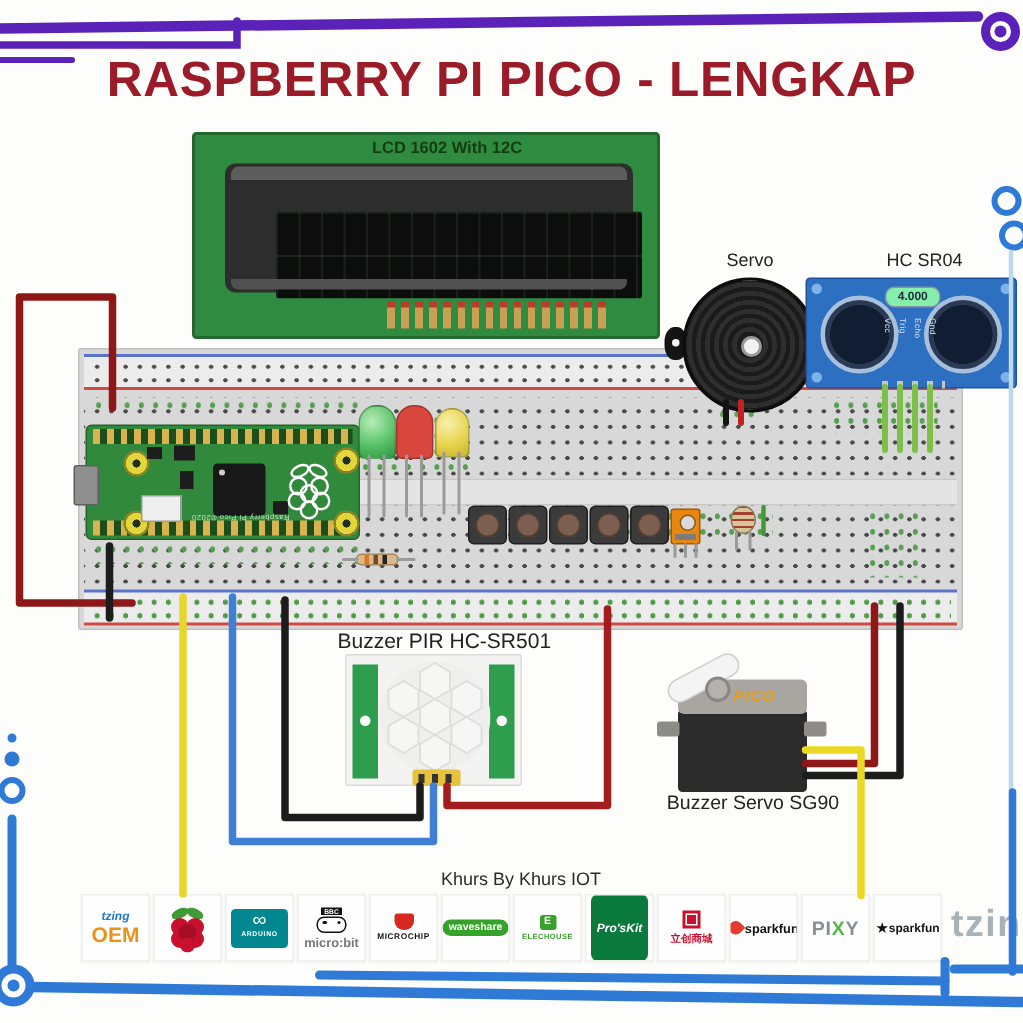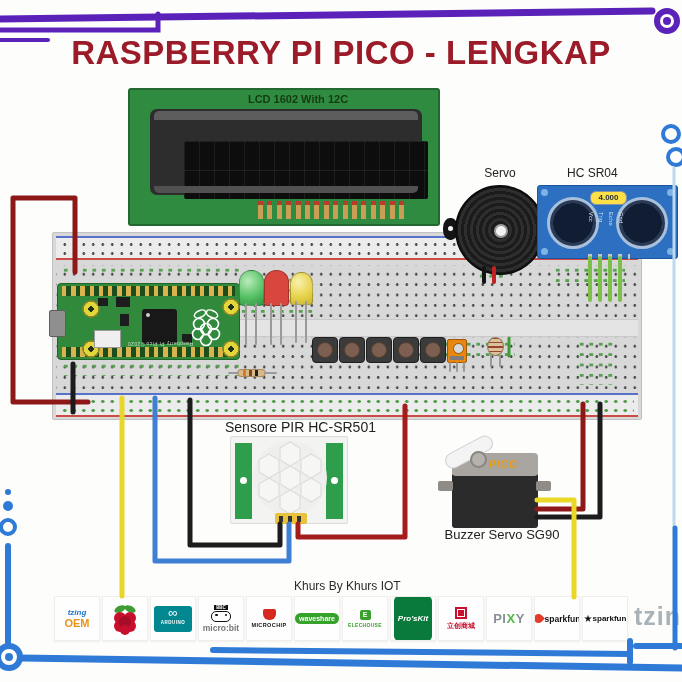--- a/index.html
+++ b/index.html
@@ -64,21 +64,21 @@
   
   #buzz{left:455px;top:185px;width:90px;height:90px;border-radius:50%;
      background:repeating-radial-gradient(circle at 50% 50%,#1b1b1b 0 3px,#2e2e2e 3px 6px);
      border:2px solid #0c0c0c;box-sizing:border-box;}
   #buzz .ctr{position:absolute;left:37px;top:37px;width:14px;height:14px;border-radius:50%;background:#f2f2f2;border:2px solid #9a9a9a;box-sizing:border-box;}
   .ear{position:absolute;top:218px;width:15px;height:22px;background:#141414;border-radius:45%;}
   .ear:before{content:'';position:absolute;left:5px;top:8px;width:5px;height:5px;border-radius:50%;background:#f5f5f5;}
   
   #hc{left:537px;top:185px;width:141px;height:74px;background:#2d6fc0;border:1px solid #1d54a0;border-radius:3px;box-sizing:border-box;}
   #hc .tx{position:absolute;top:11px;width:52px;height:52px;border-radius:50%;background:radial-gradient(circle,#101d33 60%,#2a3a55 61%);border:3px solid #a8c0dc;box-sizing:border-box;}
-  #hc .xtal{position:absolute;left:52px;top:5px;width:35px;height:12px;background:#fde047;border:1px solid #8494a4;border-radius:6px;font-size:8px;color:#24303c;text-align:center;line-height:11px;font-weight:bold;}
+  #hc .xtal{position:absolute;left:52px;top:5px;width:35px;height:12px;background:#86efac;border:1px solid #8494a4;border-radius:6px;font-size:8px;color:#24303c;text-align:center;line-height:11px;font-weight:bold;}
   #hc .mh{position:absolute;width:7px;height:7px;border-radius:50%;background:#7fb3e8;}
   #hc .plabel{position:absolute;top:26px;writing-mode:vertical-rl;font-size:5.5px;color:#d4e4f4;letter-spacing:.3px;}
   #hc .pinblk{position:absolute;left:50px;top:68px;width:42px;height:5px;background:repeating-linear-gradient(90deg,#c6c6c6 0 4px,rgba(0,0,0,0) 4px 10px);}
   
   #pir{left:230px;top:436px;width:118px;height:88px;background:#f3f3f2;border:1px solid #dcdcda;border-radius:2px;box-sizing:border-box;}
   #pir .bar{position:absolute;top:6px;width:17px;height:76px;background:#2e9e4c;}
   #pir .bar:before{content:'';position:absolute;left:5px;top:34px;width:7px;height:7px;border-radius:50%;background:#ffffff;}
   #pir .pinblk{position:absolute;left:44px;top:76px;width:32px;height:11px;background:#e8c23a;border-radius:2px;}
   #pir .pinblk i{position:absolute;top:3px;width:4px;height:6px;background:#333;}
   
@@ -87,21 +87,21 @@
   #servo-arm{left:443px;top:444px;width:52px;height:16px;background:#f4f4f4;border-radius:9px;transform:rotate(-28deg);border:1px solid #cfcfcf;box-sizing:border-box;}
   #servo-hub{left:470px;top:451px;width:17px;height:17px;border-radius:50%;background:#b5b1ac;border:2px solid #8a8681;box-sizing:border-box;}
   #servo-brand{left:489px;top:459px;font-size:10px;font-weight:bold;font-style:italic;color:#e89c10;letter-spacing:1px;}
   .tab{position:absolute;top:481px;width:15px;height:10px;background:#8f8b86;border-radius:2px;}
   .small-label{position:absolute;font-size:12px;color:#222222;}
   
   #credit{left:294px;top:579px;font-size:12px;color:#2b2b2b;}
   #logos{left:54px;top:596px;display:flex;gap:2px;}
   .tile{width:46px;height:45px;background:#fefefe;border:1px solid #f0eeeb;box-shadow:0 1px 2px rgba(0,0,0,.06);display:flex;flex-direction:column;align-items:center;justify-content:center;box-sizing:border-box;overflow:hidden;}
   .tile .t-cy1{font-size:8px;font-weight:bold;font-style:italic;color:#2277cc;}
-  .tile .t-cy2{font-size:11px;font-weight:bold;color:#e8941a;}
+  .tile .t-cy2{font-size:14px;font-weight:bold;color:#e8941a;}
   .tile .ard{width:38px;height:26px;background:#00878f;border-radius:3px;color:#fff;text-align:center;}
   .tile .ard .inf{font-size:13px;line-height:14px;}
   .tile .ard .atx{font-size:4.5px;font-weight:bold;letter-spacing:.5px;}
   .tile .bbc{font-size:4.5px;font-weight:bold;color:#fff;background:#111;padding:0 2px;}
   .tile .face{width:18px;height:9px;border:1.5px solid #111;border-radius:5px;margin:1px 0;position:relative;}
   .tile .face:before,.tile .face:after{content:'';position:absolute;top:2px;width:2.5px;height:2.5px;border-radius:50%;background:#111;}
   .tile .face:before{left:3px;} .tile .face:after{right:3px;}
   .tile .mbt{font-size:8.5px;font-weight:bold;color:#777;}
   .tile .mchip-ic{width:13px;height:11px;background:#d6281e;border-radius:2px 2px 6px 6px;margin-bottom:2px;}
   .tile .mchip{font-size:5.5px;font-weight:bold;color:#111;letter-spacing:.4px;}
@@ -240,37 +240,37 @@
       <i style="left:17px;background:#222"></i>
   </div>
 
   <div class="small-label abs" style="left:460px;top:166px;width:80px;text-align:center">Servo</div>
   <div class="ear abs" style="left:443px"></div>
   <div class="ear abs" style="left:542px"></div>
   <div id="buzz" class="abs">
       <div class="ctr"></div>
     </div>
 
-  <div class="small-label abs" style="left:567px;top:166px;width:90px">HC SR04</div>
+  <div class="small-label abs" style="left:591px;top:166px;width:90px">HC SR04</div>
   <div id="hc" class="abs">
     <div class="mh" style="left:3px;top:3px"></div>
     <div class="mh" style="right:3px;top:3px"></div>
     <div class="mh" style="left:3px;bottom:3px"></div>
     <div class="mh" style="right:3px;bottom:3px"></div>
     <div class="tx" style="left:9px"></div>
     <div class="tx" style="right:9px"></div>
     <div class="xtal">4.000</div>
     <div class="plabel" style="left:50px">Vcc</div>
     <div class="plabel" style="left:60px">Trig</div>
     <div class="plabel" style="left:70px">Echo</div>
     <div class="plabel" style="left:80px">Gnd</div>
     <div class="pinblk"></div>
   </div>
 
-  <div class="small-label abs" style="left:225px;top:419px;width:170px;font-size:14px">Sensore PIR HC-SR501</div>
+  <div class="small-label abs" style="left:225px;top:419px;width:170px;font-size:14px">Buzzer PIR HC-SR501</div>
   <div id="pir" class="abs">
     <div class="bar" style="left:4px"></div>
     <div class="bar" style="right:4px"></div>
     <svg style="position:absolute;left:22px;top:1px" width="74" height="80" viewBox="0 0 74 80">
       <circle cx="37" cy="40" r="37" fill="#efefee"></circle>
       <g fill="#f6f6f5" stroke="#dddddc" stroke-width="1.2">
         <polygon points="37,28 47,34 47,46 37,52 27,46 27,34"></polygon>
         <polygon points="37,4 47,10 47,22 37,28 27,22 27,10"></polygon>
         <polygon points="37,52 47,58 47,70 37,76 27,70 27,58"></polygon>
         <polygon points="16,16 26,22 26,34 16,40 6,34 6,22"></polygon>
@@ -376,29 +376,29 @@
       <span class="elec">ELECHOUSE</span>
     </div>
     <div class="tile">
       <span class="prk">Pro'sKit</span>
     </div>
     <div class="tile">
       <div class="lcsc-ic"></div>
       <span class="lcsc">立创商城</span>
     </div>
     <div class="tile">
-      <span class="pixy"><span>PI</span><b>X</b><span>Y</span></span>
-    </div>
-    <div class="tile">
       <div class="sf-row">
         <div class="flame"></div>
         <span class="sf">sparkfun</span>
       </div>
     </div>
     <div class="tile">
+      <span class="pixy"><span>PI</span><b>X</b><span>Y</span></span>
+    </div>
+    <div class="tile">
       <div class="ada-row">
         <span class="star">★</span>
         <span class="ada">sparkfun</span>
       </div>
     </div>
   </div>
   <div id="tzing" class="abs">tzing</div>
 
 </div>
 

